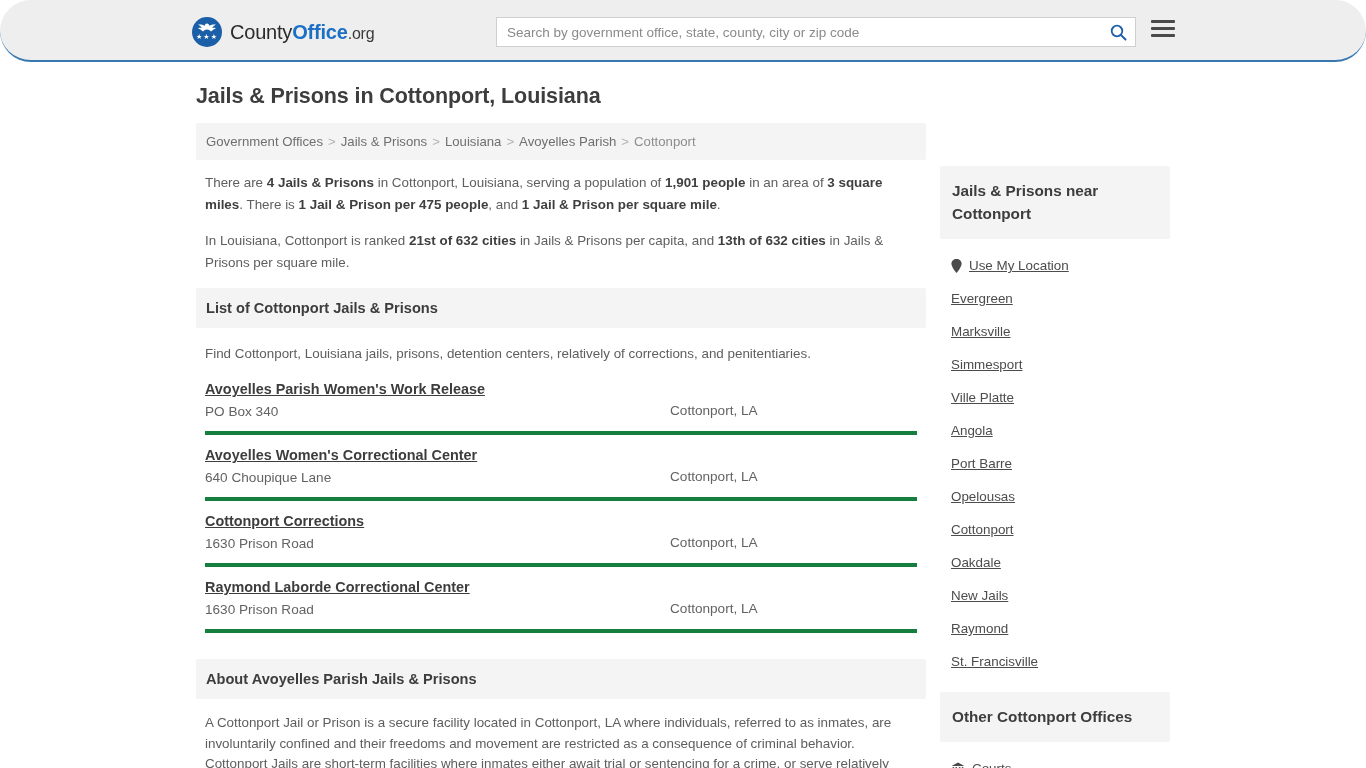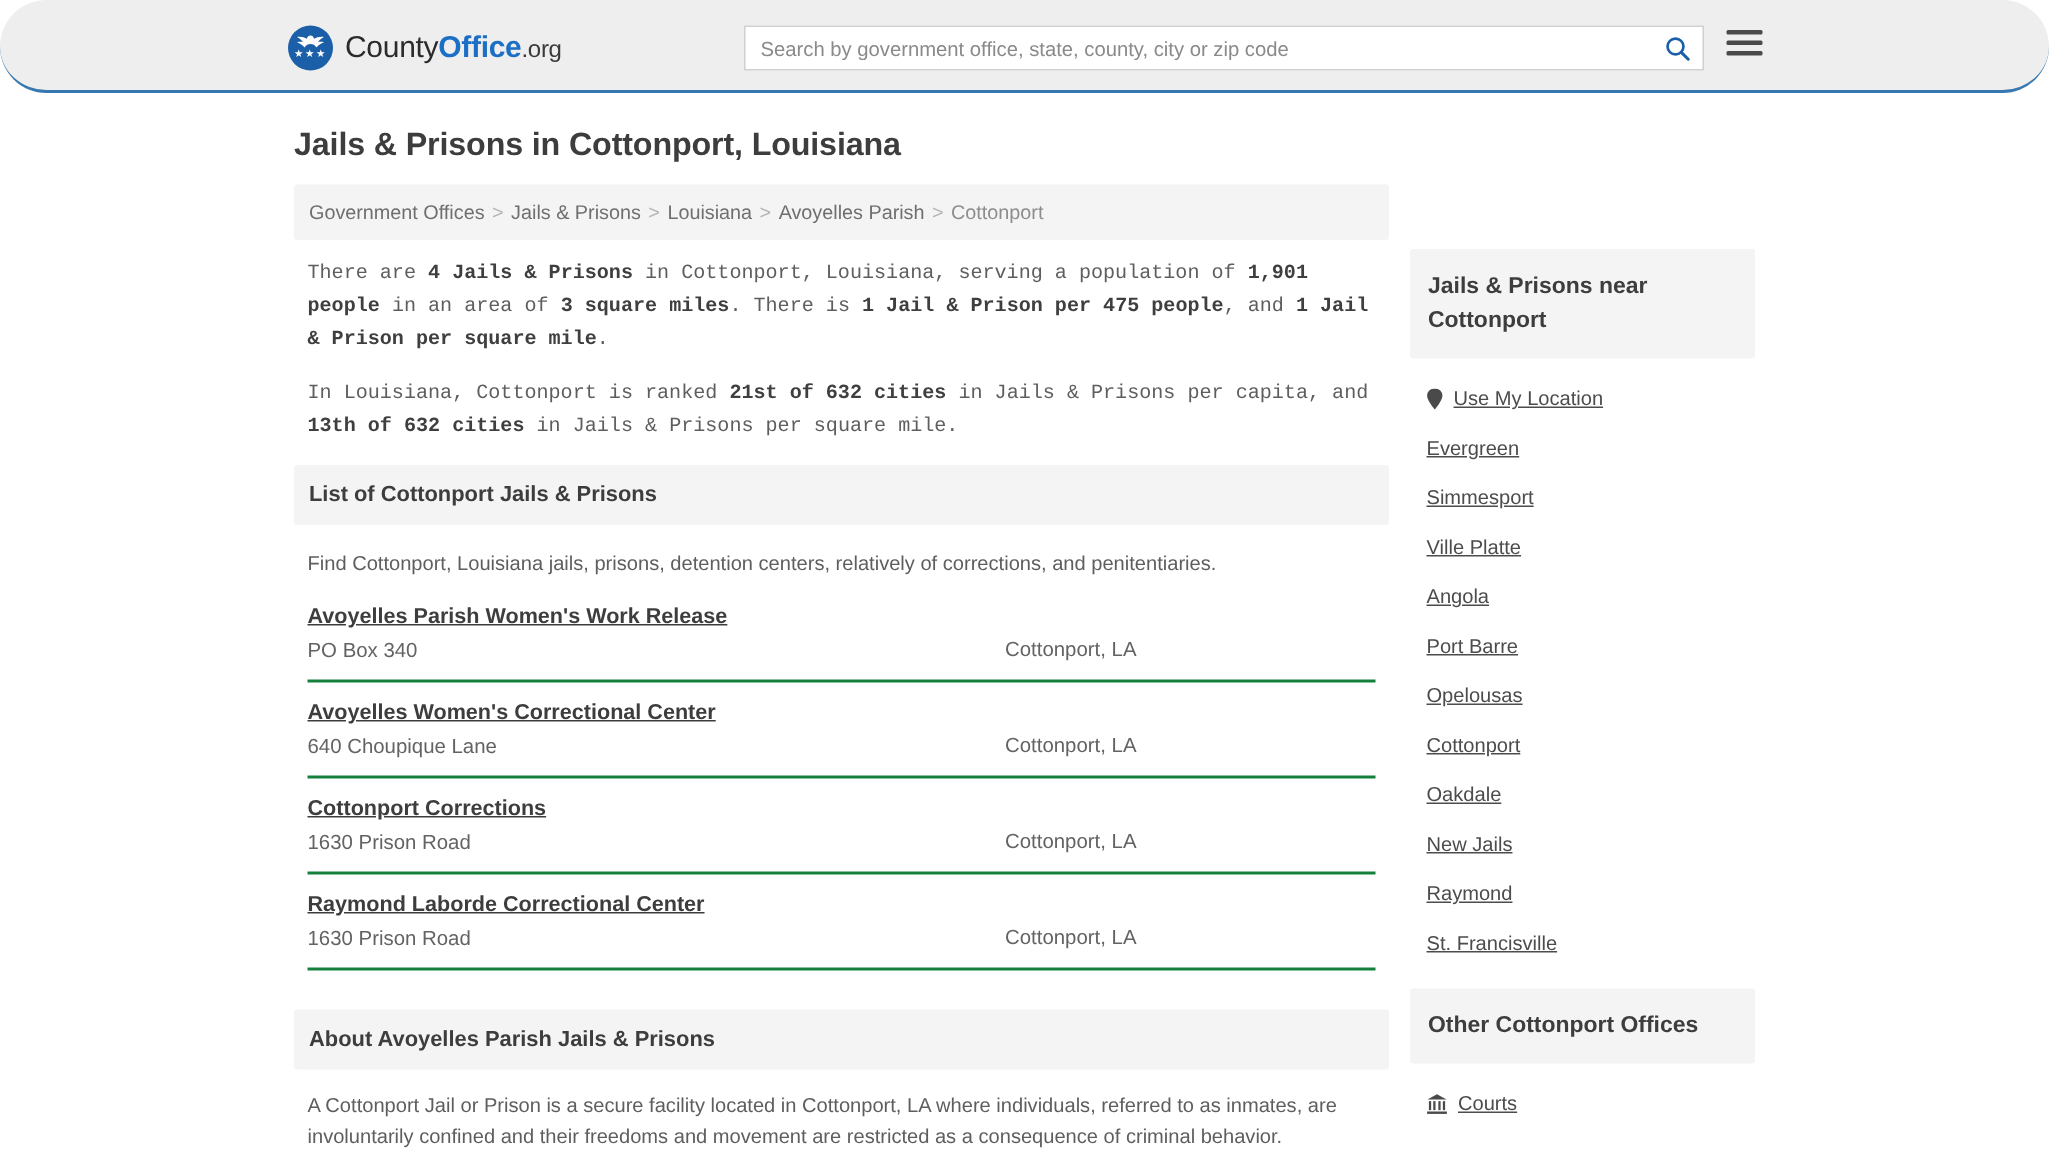--- a/index.html
+++ b/index.html
@@ -141,21 +141,21 @@
     border-radius: 2px;
   }
   .breadcrumb a {
     color: #6f6f6f;
     text-decoration: none;
     margin-top: 12px;
   }
   .breadcrumb .sep { color: #b4b4b4; margin: 0 5px; }
   .breadcrumb .current { color: #8d8d8d; }
 
-  .intro { padding: 12px 9px 0 9px; font-family: Liberation Mono, monospace; }
+  .intro { padding: 12px 9px 0 9px; }
   .intro p {
     margin: 0 0 14px 0;
     font-size: 13.4px;
     line-height: 22px;
     color: #5e5e5e;
   }
   .intro p b { color: #3f3f3f; font-weight: bold; }
 
   .section-head {
     background: #f4f4f4;
@@ -171,21 +171,21 @@
     padding: 16px 9px 10px 9px;
     font-size: 13.4px;
     color: #5e5e5e;
     line-height: 20px;
   }
 
   .listing-table { padding: 0 9px; }
   .listing-row {
     display: flex;
     align-items: flex-start;
-    border-bottom: 2px solid #15803d;
+    border-bottom: 4px solid #15803d;
     padding: 11px 0 12px 0;
   }
   .listing-row:first-child { padding-top: 6px; }
   .listing-left { width: 465px; flex: 0 0 auto; }
   .listing-name {
     display: inline-block;
     font-size: 14.4px;
     font-weight: bold;
     color: #3d3d3d;
     text-decoration: underline;
@@ -342,20 +342,23 @@
         <svg class="pin-icon" viewBox="0 0 11 14">
           <path d="M5.5 0 C2.5 0 0.4 2.1 0.4 4.8 C0.4 8.2 5.5 14 5.5 14 C5.5 14 10.6 8.2 10.6 4.8 C10.6 2.1 8.5 0 5.5 0 Z" fill="#4a4a4a"></path>
         </svg>
         <span class="side-link">Use My Location</span>
       </div>
 
       <div class="side-link-row">
           <span class="side-link">Evergreen</span>
         </div>
       <div class="side-link-row">
+          <span class="side-link">Marksville</span>
+        </div>
+      <div class="side-link-row">
           <span class="side-link">Simmesport</span>
         </div>
       <div class="side-link-row">
           <span class="side-link">Ville Platte</span>
         </div>
       <div class="side-link-row">
           <span class="side-link">Angola</span>
         </div>
       <div class="side-link-row">
           <span class="side-link">Port Barre</span>

